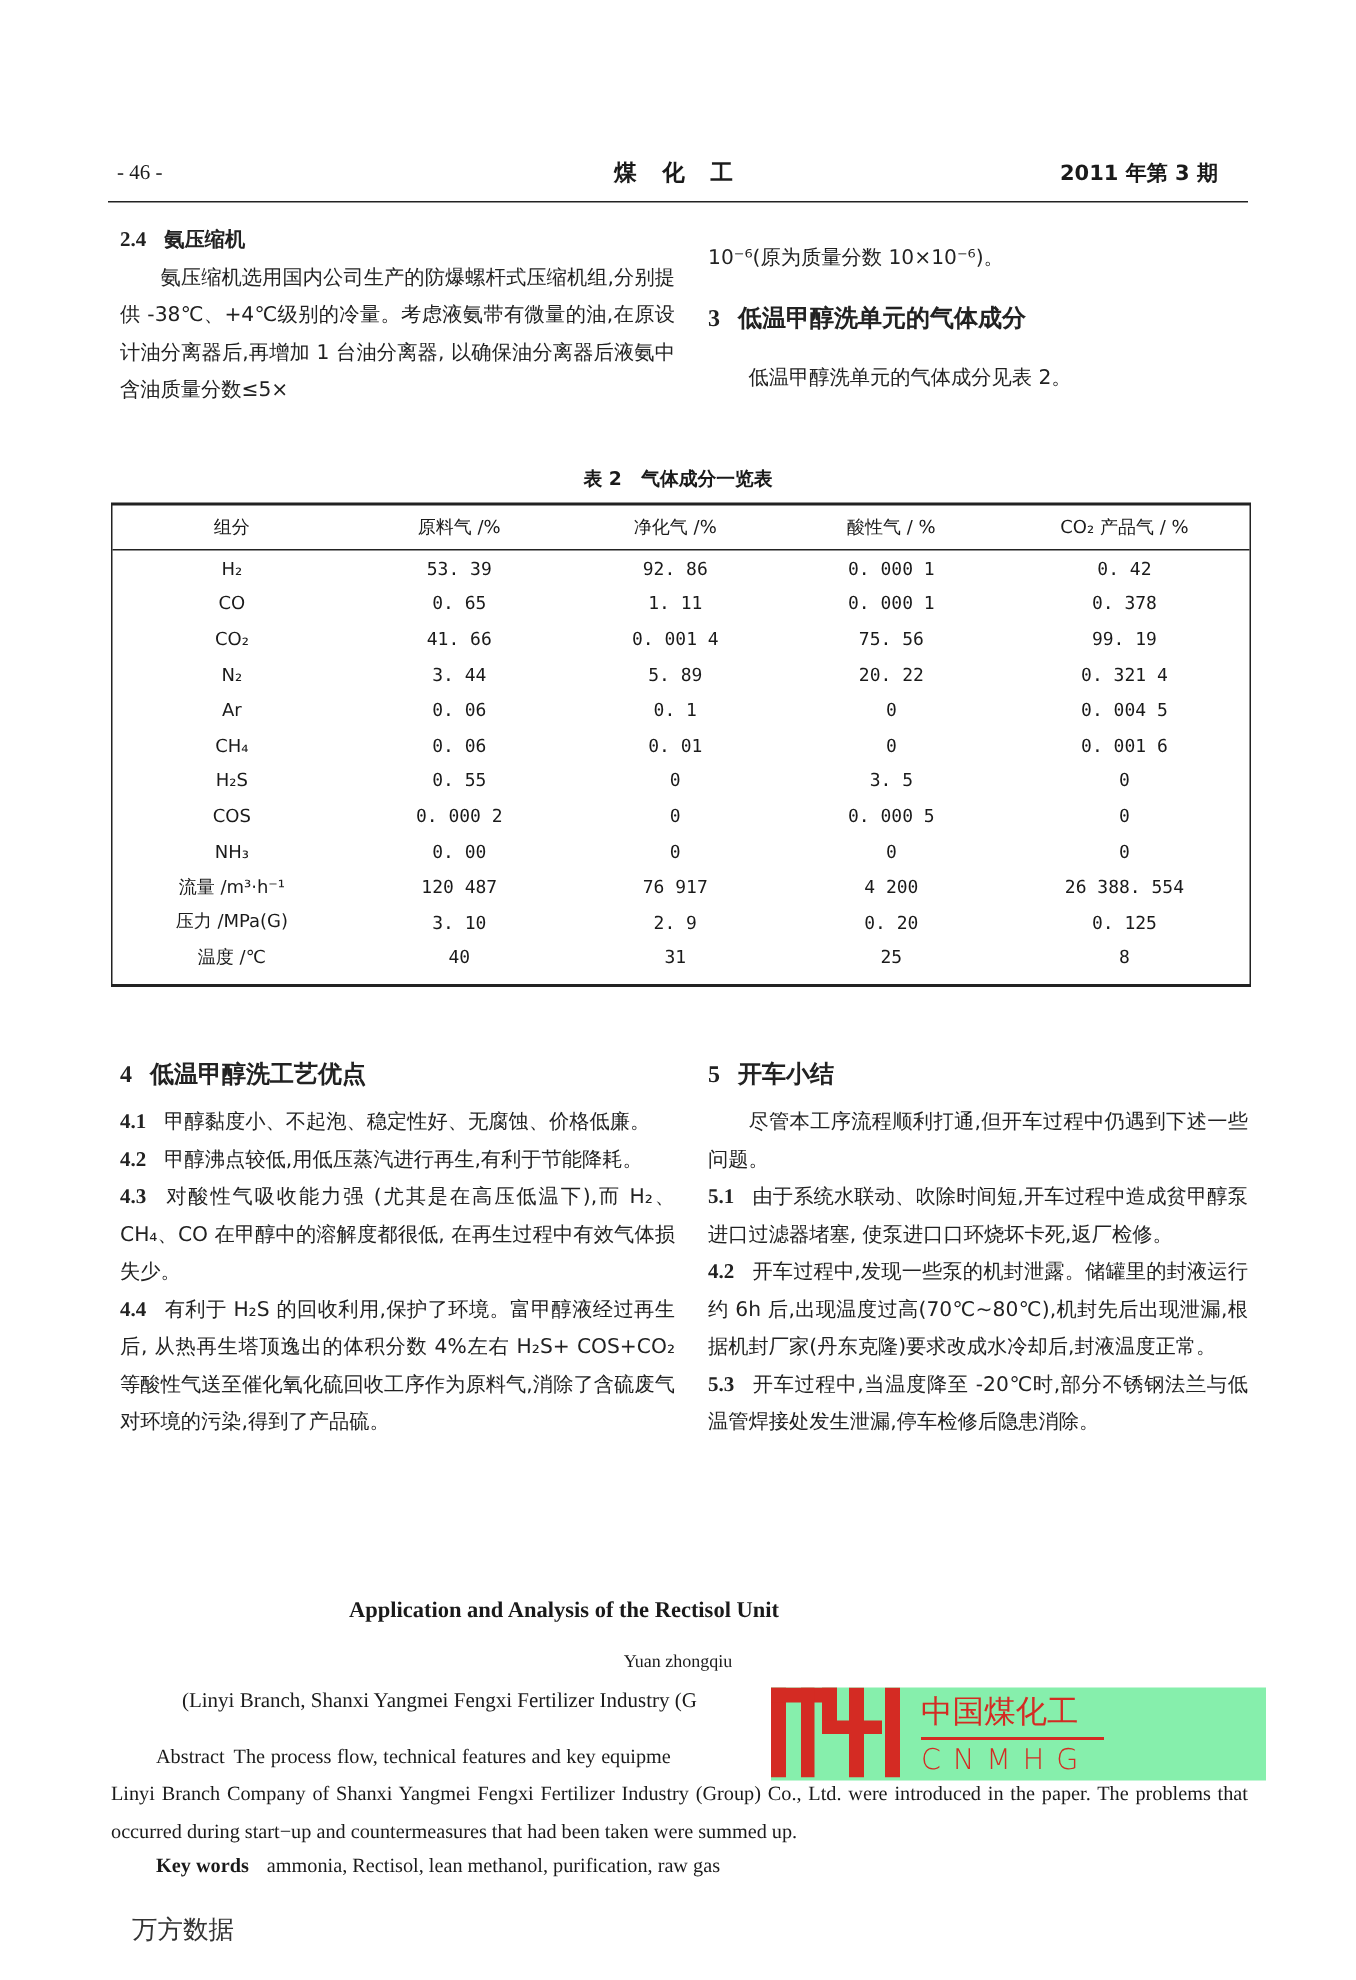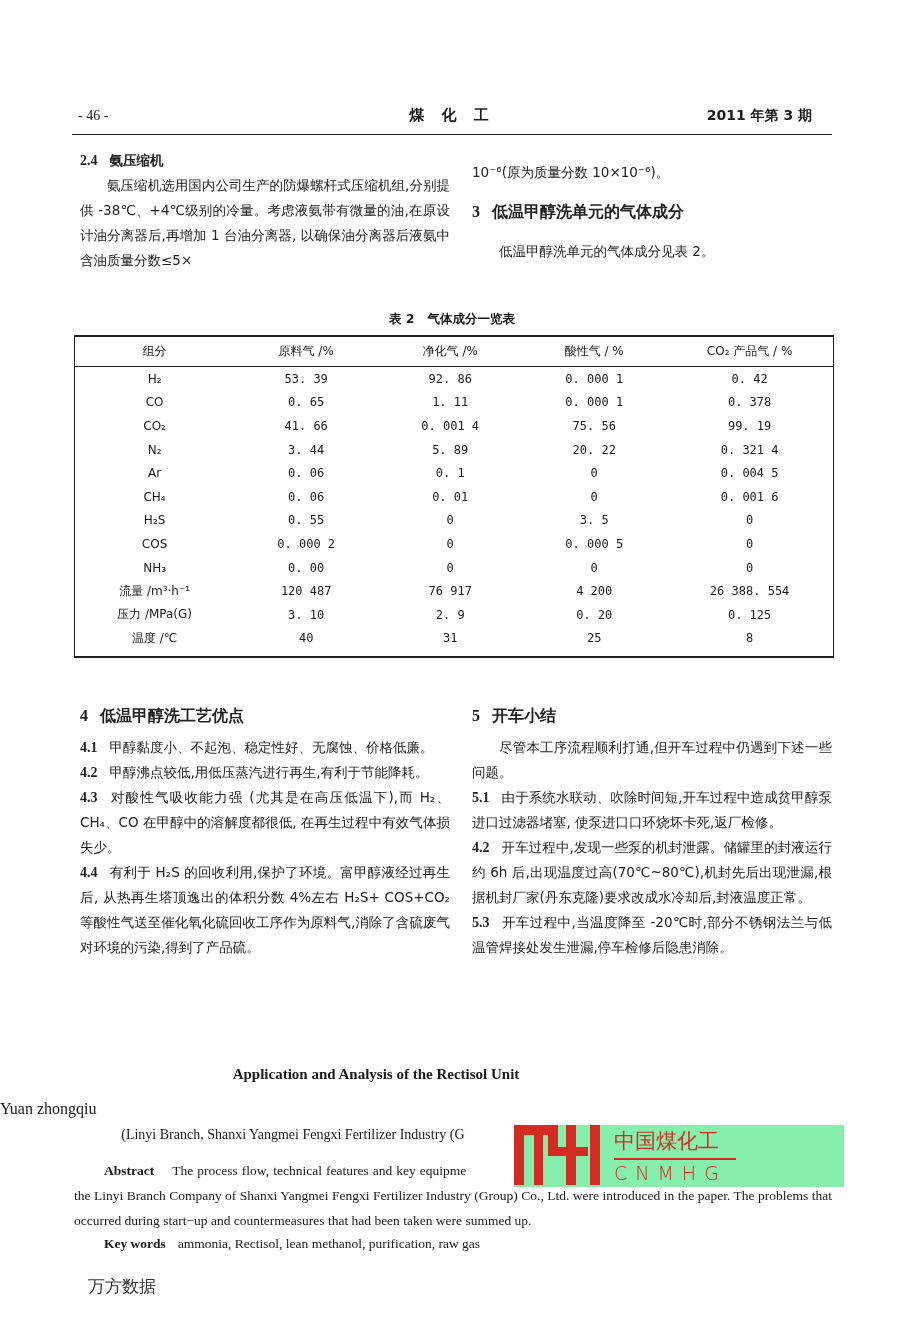--- a/index.html
+++ b/index.html
@@ -28,24 +28,24 @@
   table { width: 100%; border-collapse: collapse; font-size: 12px; font-family: "DejaVu Sans Mono", "Liberation Mono", monospace; }
   th { font-weight: normal; font-family: "DejaVu Sans", sans-serif; font-size: 12px; height: 27px; border-bottom: 1.5px solid #222; }
   td { text-align: center; height: 23.6px; padding: 0; }
   th:nth-child(1), td:nth-child(1) { width: 21%; }
   th:nth-child(2), td:nth-child(2) { width: 19%; }
   th:nth-child(3), td:nth-child(3) { width: 19%; }
   th:nth-child(4), td:nth-child(4) { width: 19%; }
   .first-col { font-family: "DejaVu Sans", sans-serif; }
 
   .en-title { left: 0; width: 752px; text-align: center; top: 1066px; font-size: 15px; font-weight: bold; font-family: "Liberation Serif", serif; }
-  .en-author { left: 0; width: 904px; top: 1100px; font-size: 16px; font-family: "Liberation Serif", serif; }
+  .en-author { left: 0; width: 904px; text-align: center; top: 1100px; font-size: 12px; font-family: "Liberation Serif", serif; }
   .en-affil { left: 0; width: 904px; text-align: center; top: 1127px; font-size: 14px; font-family: "Liberation Serif", serif; }
   .en-abstract { left: 74px; width: 758px; top: 1158px; font-size: 13.5px; line-height: 25px; font-family: "Liberation Serif", serif; text-align: justify; }
-  .en-abstract .lbl { font-weight: bold; margin-left: 30px; margin-right: 18px; }
+  .en-abstract .lbl { font-weight: normal; margin-left: 30px; margin-right: 6px; }
   .en-keywords { left: 104px; top: 1236px; font-size: 13.5px; font-family: "Liberation Serif", serif; }
   .en-keywords .lbl { font-weight: bold; margin-right: 12px; }
 
   .watermark { left: 514px; top: 1125px; width: 330px; height: 62px; background: #86efac; }
   .wm-logo { position: absolute; left: 0; top: 0; width: 90px; height: 60px; }
   .wm-cn { position: absolute; left: 100px; top: 2px; font-size: 21px; color: #d42b23; font-family: "DejaVu Sans", sans-serif; }
   .wm-line { position: absolute; left: 100px; top: 33px; width: 122px; border-top: 2px solid #d42b23; }
   .wm-en { position: absolute; left: 100px; top: 37px; font-size: 19px; color: #d42b23; letter-spacing: 8px; font-family: "DejaVu Sans", sans-serif; font-weight: 300; }
 
   .footer { left: 88px; top: 1275px; font-size: 17px; color: #333; font-family: "DejaVu Sans", sans-serif; }

